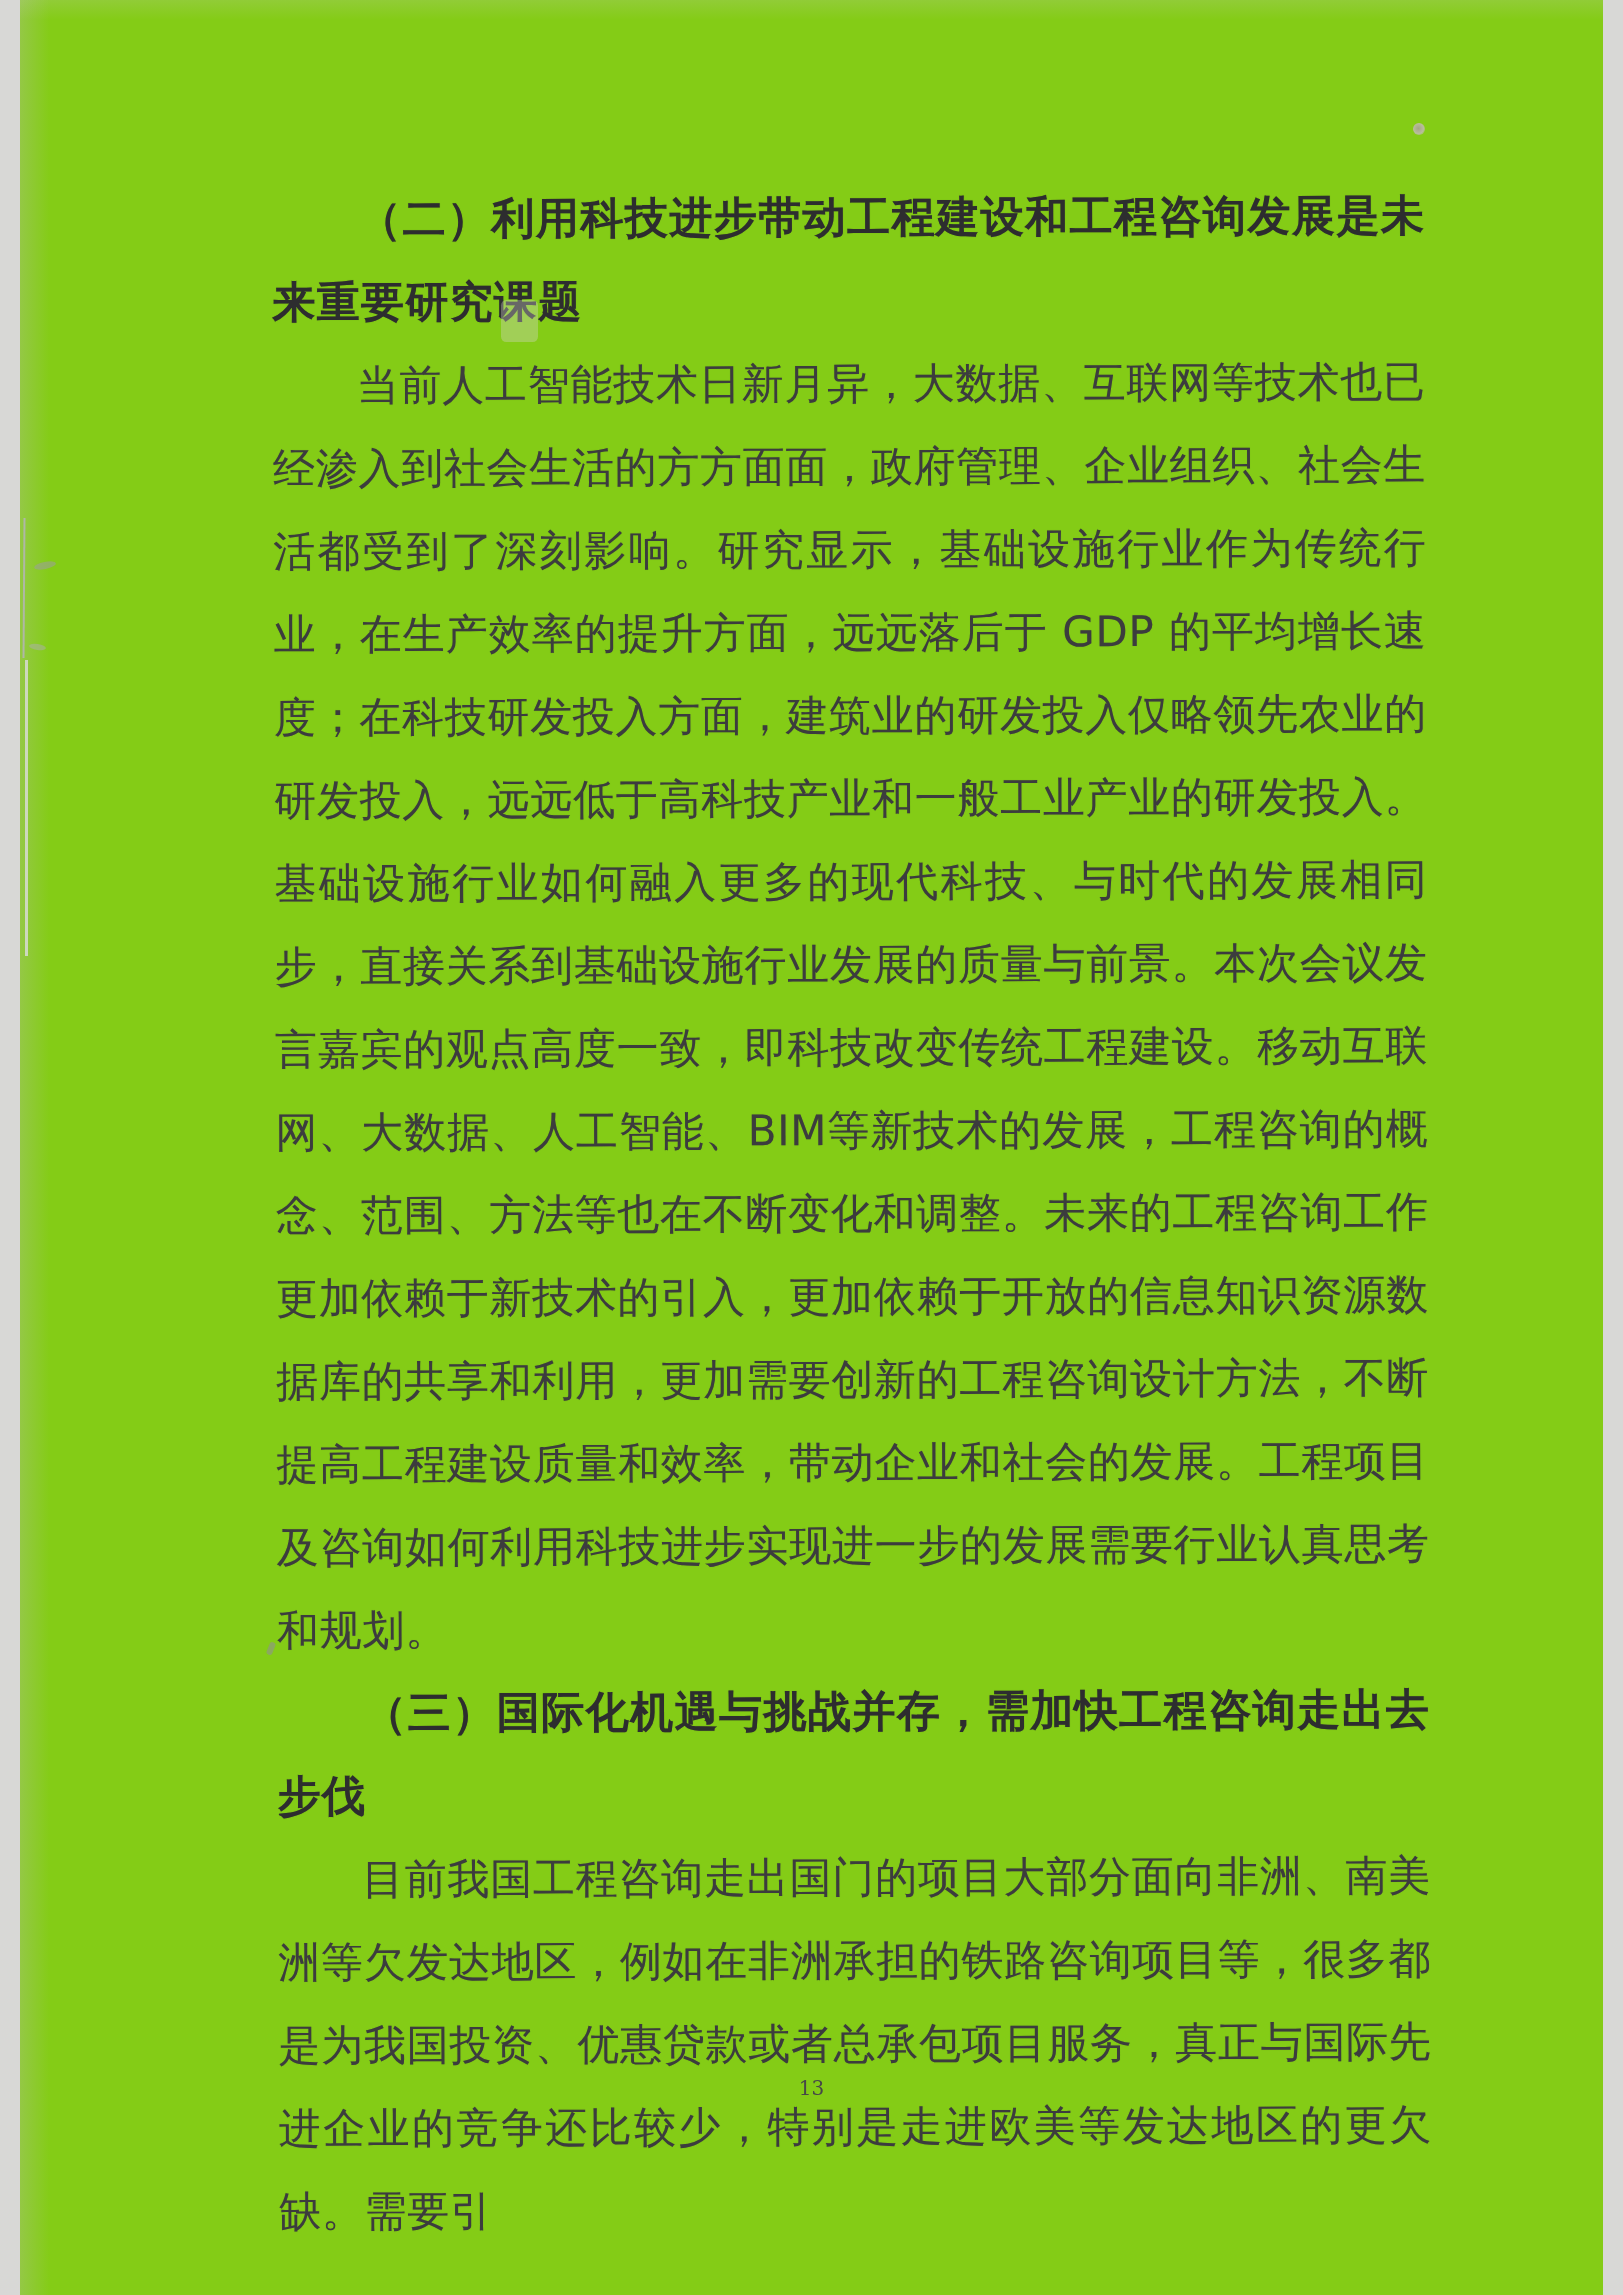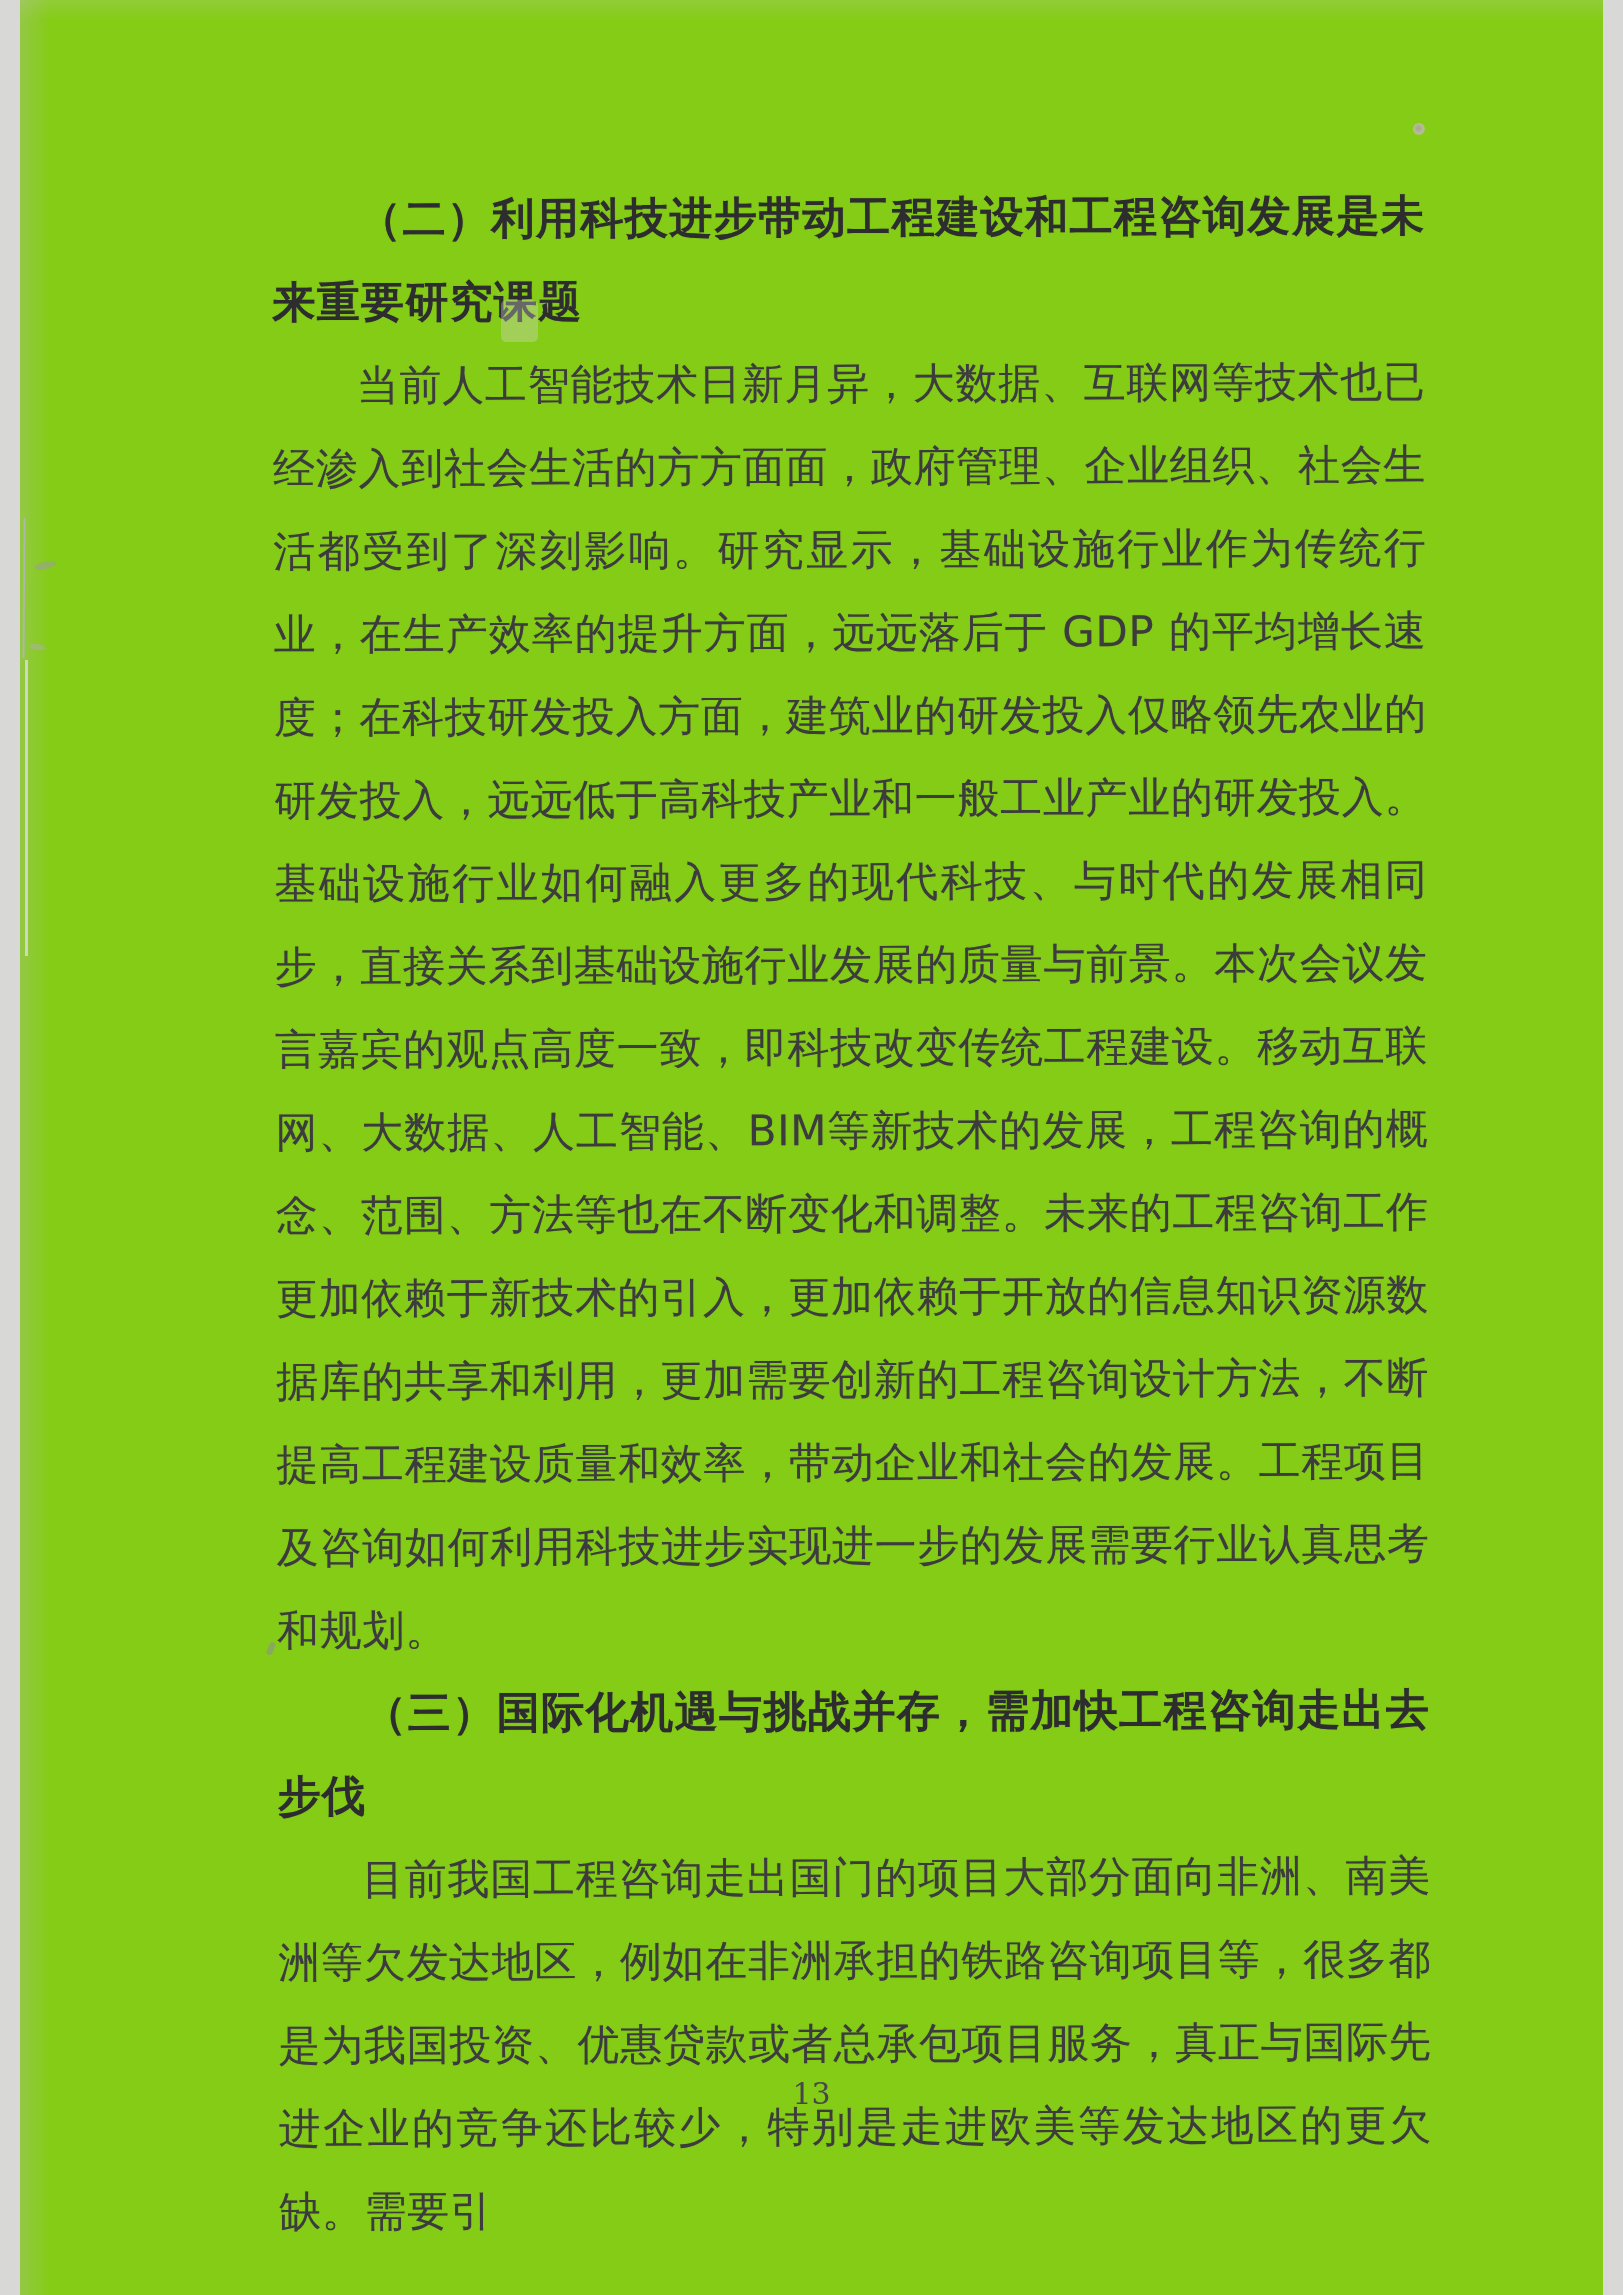--- a/index.html
+++ b/index.html
@@ -65,21 +65,21 @@
     color: #3c3c3e;
     text-shadow: 0 0 0.7px rgba(60,60,62,0.35);
   }
   .page-footer {
     position: absolute;
     left: 0;
     top: 2076px;
     width: 100%;
     text-align: center;
     font-family: "DejaVu Serif", serif;
-    font-size: 30px;
+    font-size: 20px;
     color: #474749;
   }
   
   .artifact { position: absolute; pointer-events: none; }
   .speck-topright {
     left: 1393px; top: 123px;
     width: 11.8px; height: 11.8px;
     border-radius: 50%;
     background: radial-gradient(circle at 45% 45%, #aaa09a 0%, #c2bab4 55%, rgba(194,186,180,0) 100%);
     opacity: 0.85;

